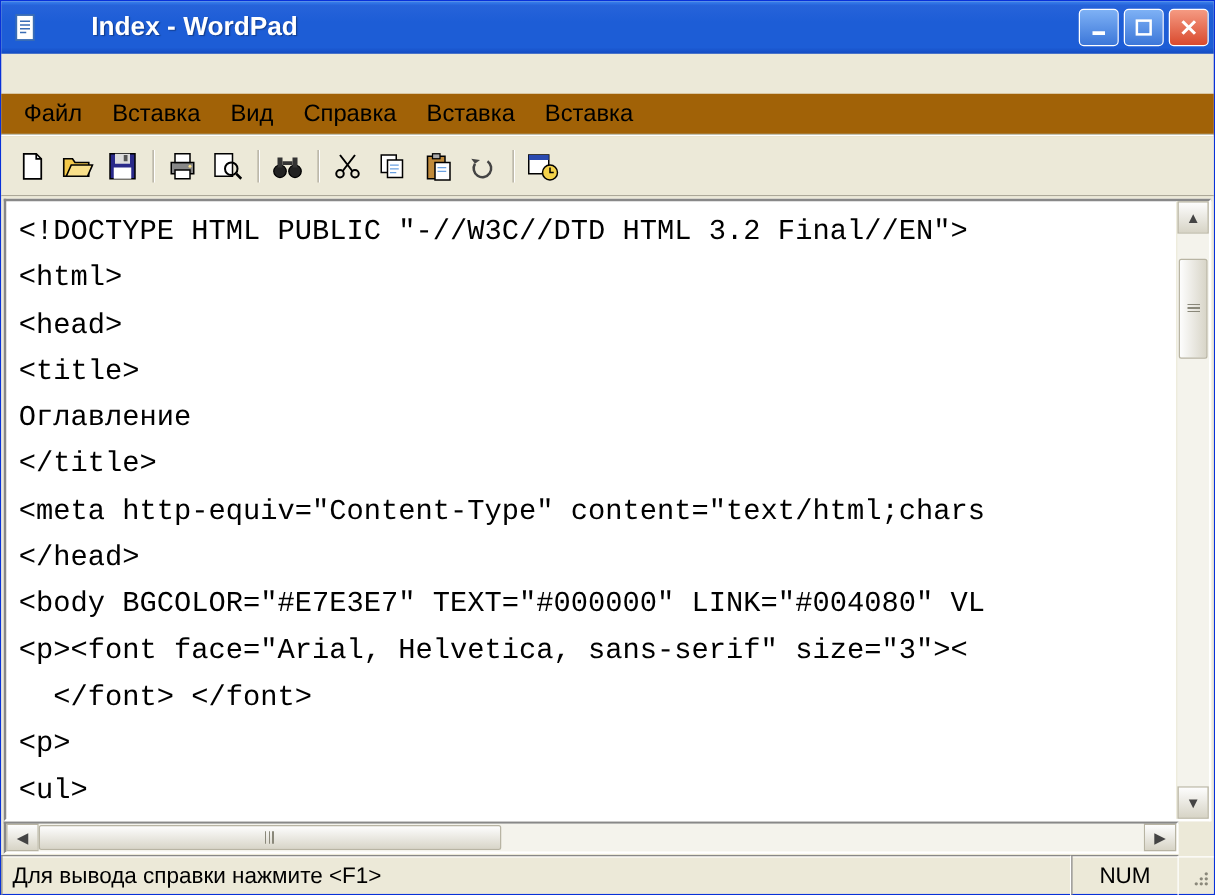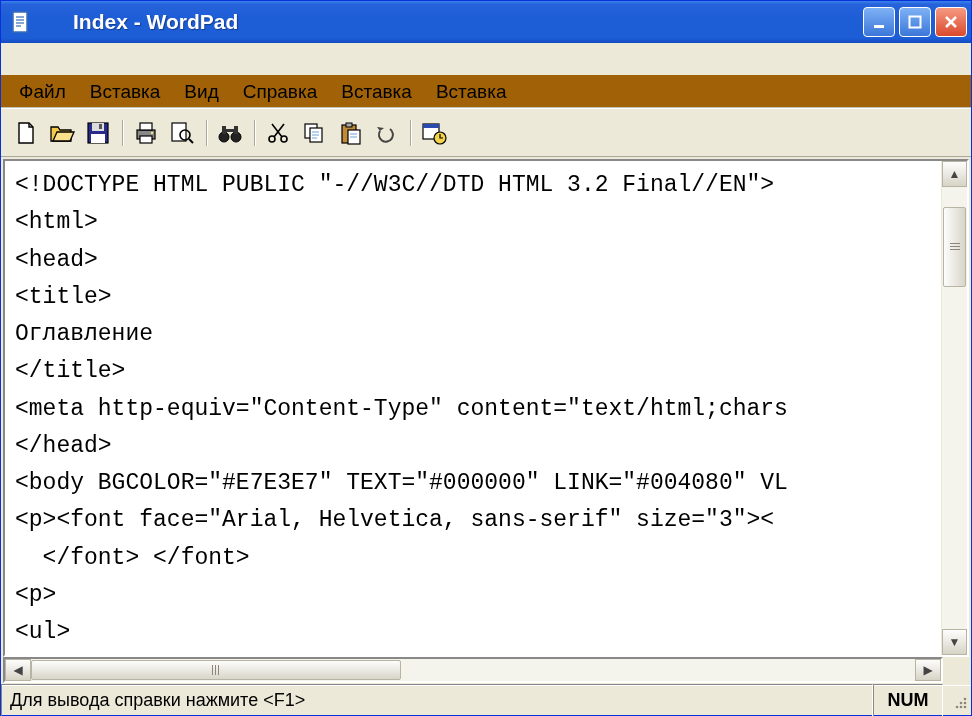--- a/index.html
+++ b/index.html
@@ -177,21 +177,21 @@
 }
 .status-cell {
   padding: 16px 8px;
   height: 100%;
   display: flex;
   align-items: center;
   border: 1px solid;
   border-color: #888 #fff #fff #888;
 }
 .status-cell.main { flex: 1; }
-.status-cell.num { width: 70px; justify-content: center; font-weight: bold; }
+.status-cell.num { width: 86px; justify-content: center; }
 .grip {
   width: 28px; height: 100%;
   display: flex; align-items: flex-end; justify-content: flex-end;
   padding: 2px;
 }
 .grip svg { display: block; }
 svg { display: block; }
 </style>
 </head>
 <body>

